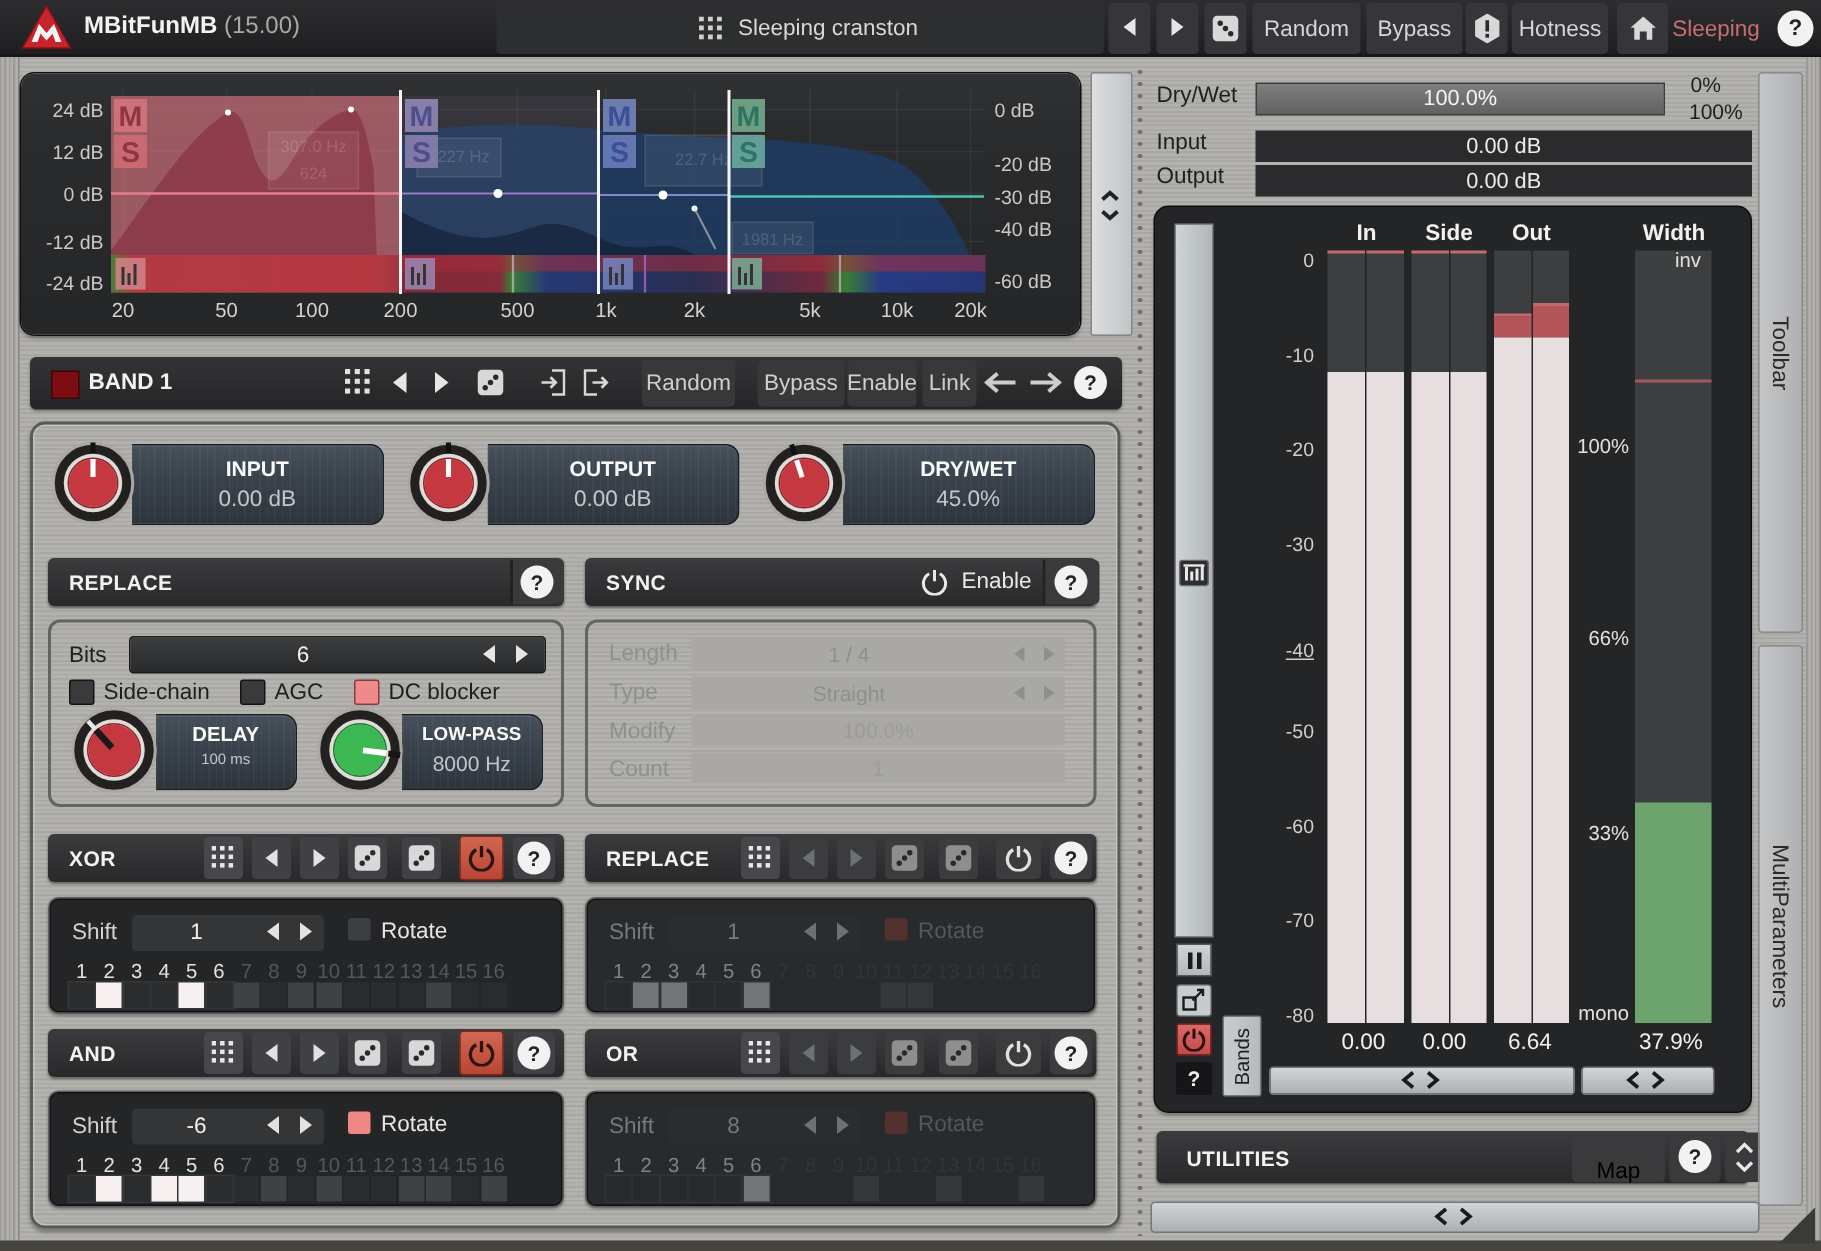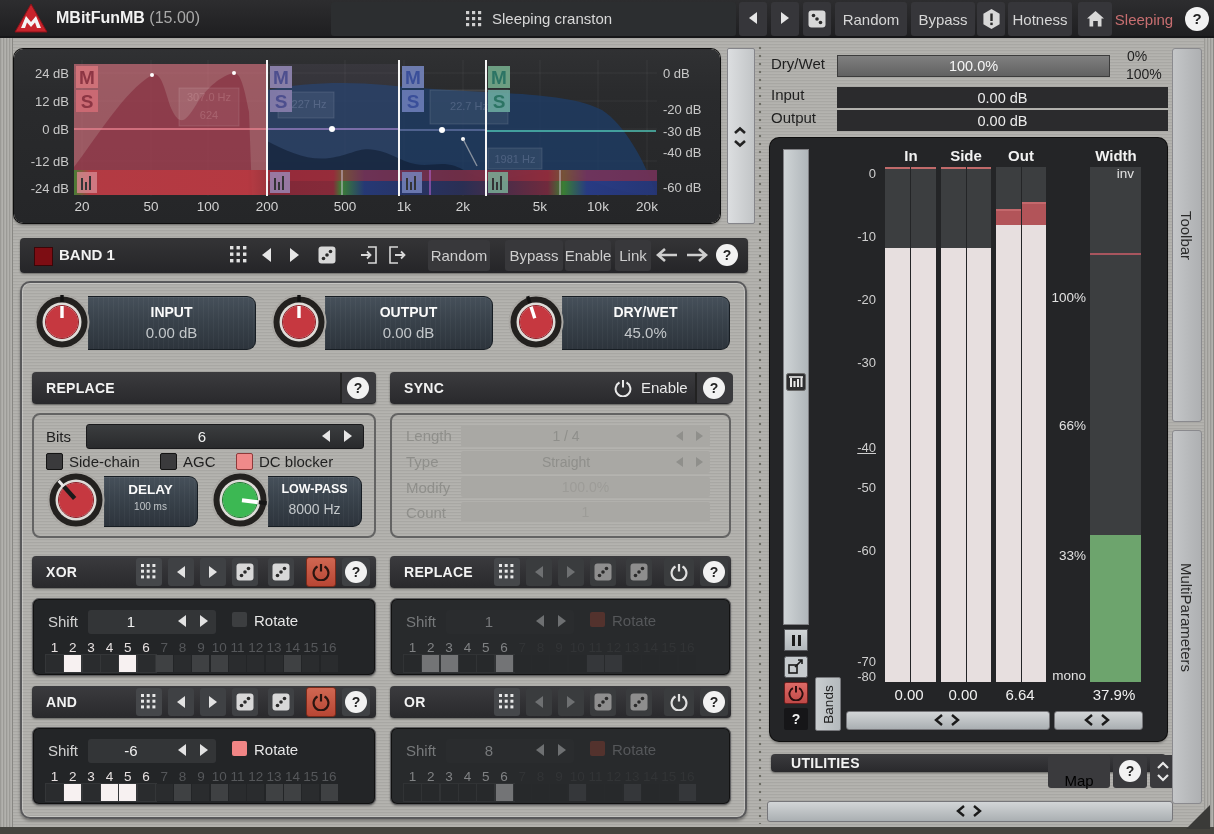--- a/index.html
+++ b/index.html
@@ -779,24 +779,24 @@
     <rect x="3" y="3.2" width="14" height="1.6" fill="#e8e8e8"></rect>
   </svg>
 <div class="abs" style="left:883px;top:147px;width:56px;text-align:center;font-weight:bold;font-size:15px;color:#f2f2f2;">In</div>
 <div class="abs" style="left:938px;top:147px;width:56px;text-align:center;font-weight:bold;font-size:15px;color:#f2f2f2;">Side</div>
 <div class="abs" style="left:993px;top:147px;width:56px;text-align:center;font-weight:bold;font-size:15px;color:#f2f2f2;">Out</div>
 <div class="abs" style="left:1088px;top:147px;width:56px;text-align:center;font-weight:bold;font-size:15px;color:#f2f2f2;">Width</div>
 <div class="abs" style="left:836px;top:166px;width:40px;text-align:right;font-size:13px;color:#cfcfcf;">0</div>
 <div class="abs" style="left:836px;top:229px;width:40px;text-align:right;font-size:13px;color:#cfcfcf;">-10</div>
 <div class="abs" style="left:836px;top:292px;width:40px;text-align:right;font-size:13px;color:#cfcfcf;">-20</div>
 <div class="abs" style="left:836px;top:355px;width:40px;text-align:right;font-size:13px;color:#cfcfcf;">-30</div>
-<div class="abs" style="left:836px;top:440px;width:40px;text-align:right;font-size:13px;color:#cfcfcf;text-decoration:underline;">-40</div>
+<div class="abs" style="left:836px;top:426px;width:40px;text-align:right;font-size:13px;color:#cfcfcf;text-decoration:underline;">-40</div>
 <div class="abs" style="left:836px;top:480px;width:40px;text-align:right;font-size:13px;color:#cfcfcf;">-50</div>
 <div class="abs" style="left:836px;top:543px;width:40px;text-align:right;font-size:13px;color:#cfcfcf;">-60</div>
-<div class="abs" style="left:836px;top:606px;width:40px;text-align:right;font-size:13px;color:#cfcfcf;margin-top:48px;">-70</div>
+<div class="abs" style="left:836px;top:606px;width:40px;text-align:right;font-size:13px;color:#cfcfcf;">-70</div>
 <div class="abs" style="left:836px;top:669px;width:40px;text-align:right;font-size:13px;color:#cfcfcf;">-80</div>
 <div class="abs" style="left:885px;top:167px;width:25px;height:515px;background:#3c3e40;"></div>
 <div class="abs" style="left:885px;top:167px;width:25px;height:2px;background:#c06a6a;"></div>
 <div class="abs" style="left:885px;top:248px;width:25px;height:434px;background:#e7dfdf;"></div>
 <div class="abs" style="left:911px;top:167px;width:25px;height:515px;background:#3c3e40;"></div>
 <div class="abs" style="left:911px;top:167px;width:25px;height:2px;background:#c06a6a;"></div>
 <div class="abs" style="left:911px;top:248px;width:25px;height:434px;background:#e7dfdf;"></div>
 <div class="abs" style="left:941px;top:167px;width:25px;height:515px;background:#3c3e40;"></div>
 <div class="abs" style="left:941px;top:167px;width:25px;height:2px;background:#c06a6a;"></div>
 <div class="abs" style="left:941px;top:248px;width:25px;height:434px;background:#e7dfdf;"></div>
@@ -844,21 +844,21 @@
   </svg>
 <div class="abs" style="left:784px;top:682px;width:24px;height:22px;background:linear-gradient(#dd6a66,#c04a48);border:1px solid #6a1d1d;box-sizing:border-box;border-radius:2px;"></div>
 <svg class="abs" style="left:788px;top:685px;" width="16" height="16" viewBox="0 0 18 18">
     <path d="M5.5,3.5 A7.4,7.4 0 1 0 12.5,3.5" fill="none" stroke="#2a0f0f" stroke-width="2.2"></path>
     <line x1="9" y1="1" x2="9" y2="8.5" stroke="#2a0f0f" stroke-width="2.2"></line>
   </svg>
 <div class="abs ctr" style="left:784px;top:708px;width:24px;height:22px;background:#161618;border-radius:2px;color:#f0f0f0;font-weight:bold;font-size:14px;">?</div>
 <div class="abs ctr" style="left:815px;top:677px;width:26px;height:54px;background:linear-gradient(90deg,#c9cdcf,#b4babd);border:1px solid #77787c;box-sizing:border-box;border-radius:2px;">
     <div style="transform:rotate(-90deg);font-size:13.5px;color:#1f1f1f;white-space:nowrap;">Bands</div>
   </div>
-<div class="hdr" style="left:771px;top:754px;width:395px;height:18px;">
+<div class="hdr" style="left:771px;top:754px;width:395px;height:35px;">
     <div class="ttl" style="left:20px;">UTILITIES</div>
   </div>
 <div class="abs" style="left:1048px;top:755px;width:62px;height:33px;background:#3a3a3d;border-radius:3px;"></div>
 <div class="abs ctr" style="left:1048px;top:755px;width:62px;height:51px;color:#000000;font-size:15px;">Map</div>
 <div class="abs" style="left:1113px;top:755px;width:34px;height:33px;background:#3a3a3d;border-radius:3px;"></div>
 <div class="q" style="left:1119px;top:760px;">?</div>
 <div class="abs" style="left:1150px;top:755px;width:26px;height:33px;background:#3a3a3d;border-radius:3px;"></div>
 <svg class="abs" style="left:1155px;top:761px;" width="16" height="21" viewBox="0 0 16 21">
     <path d="M3,7 L8,2 L13,7" fill="none" stroke="#e8e8e8" stroke-width="2.2"></path>
     <path d="M3,14 L8,19 L13,14" fill="none" stroke="#e8e8e8" stroke-width="2.2"></path>

